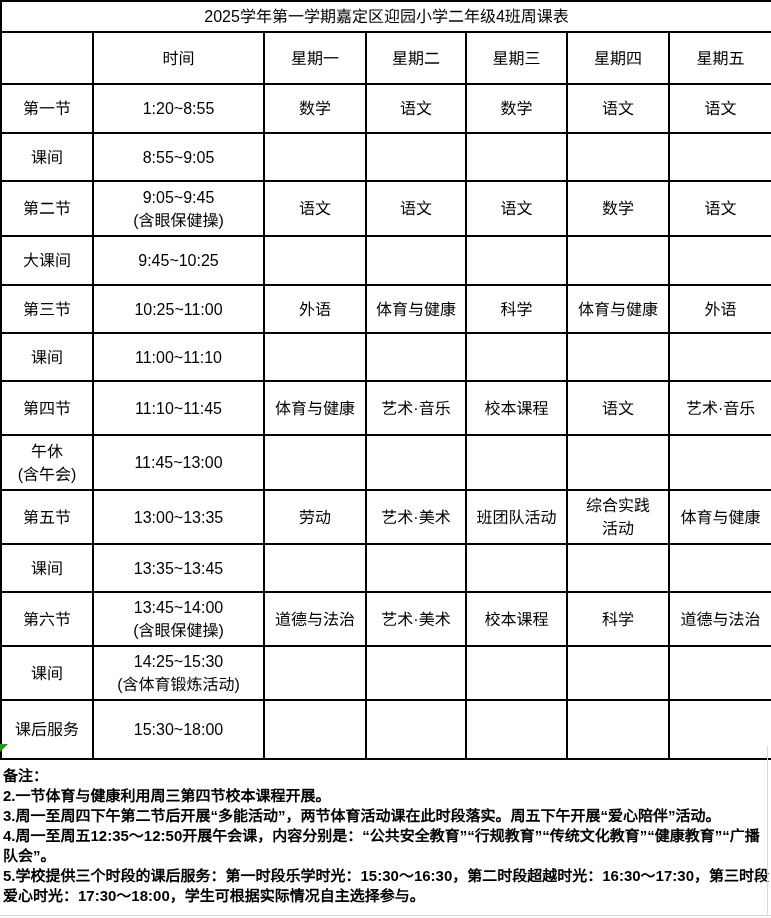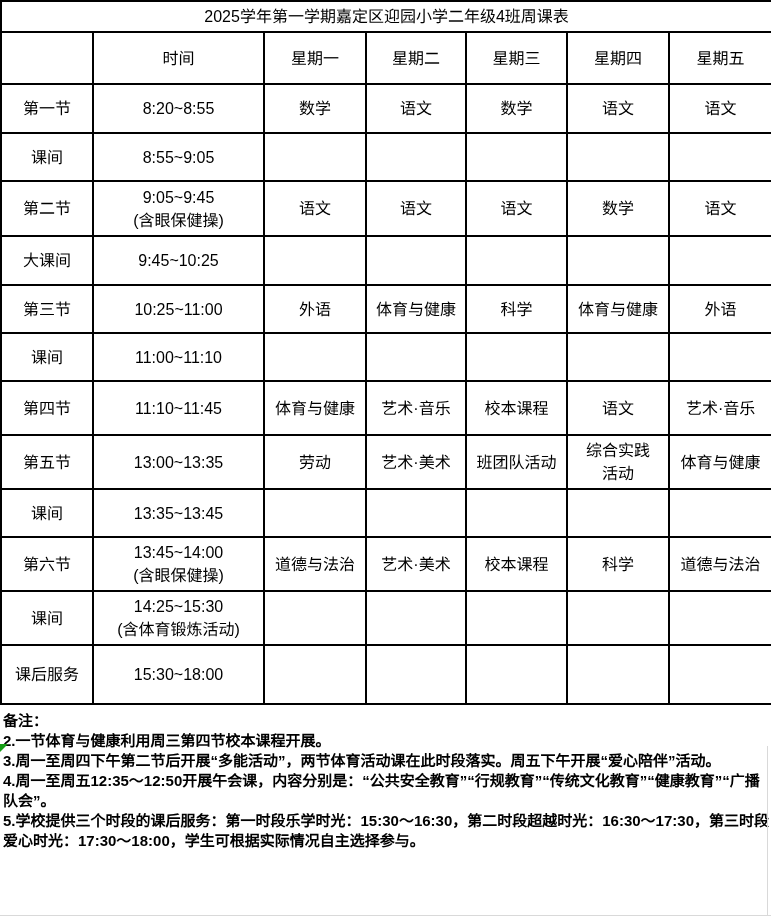--- a/index.html
+++ b/index.html
@@ -95,21 +95,21 @@
       <th>星期一</th>
       <th>星期二</th>
       <th>星期三</th>
       <th>星期四</th>
       <th>星期五</th>
     </tr>
   </thead>
   <tbody>
       <tr style="height: 49px;">
         <td>第一节</td>
-        <td>8:20~8:55</td>
+        <td>1:20~8:55</td>
         <td>数学</td>
         <td>语文</td>
         <td>数学</td>
         <td>语文</td>
         <td>语文</td>
       </tr>
       <tr style="height: 48px;">
         <td>课间</td>
         <td>8:55~9:05</td>
         <td></td>
@@ -156,20 +156,30 @@
         <td></td>
       </tr>
       <tr style="height: 54px;">
         <td>第四节</td>
         <td>11:10~11:45</td>
         <td>体育与健康</td>
         <td>艺术·音乐</td>
         <td>校本课程</td>
         <td>语文</td>
         <td>艺术·音乐</td>
+      </tr>
+      <tr style="height: 55px;">
+        <td>午休
+(含午会)</td>
+        <td>11:45~13:00</td>
+        <td></td>
+        <td></td>
+        <td></td>
+        <td></td>
+        <td></td>
       </tr>
       <tr style="height: 54px; padding-left: 44px;">
         <td>第五节</td>
         <td>13:00~13:35</td>
         <td>劳动</td>
         <td>艺术·美术</td>
         <td>班团队活动</td>
         <td>综合实践
 活动</td>
         <td>体育与健康</td>

